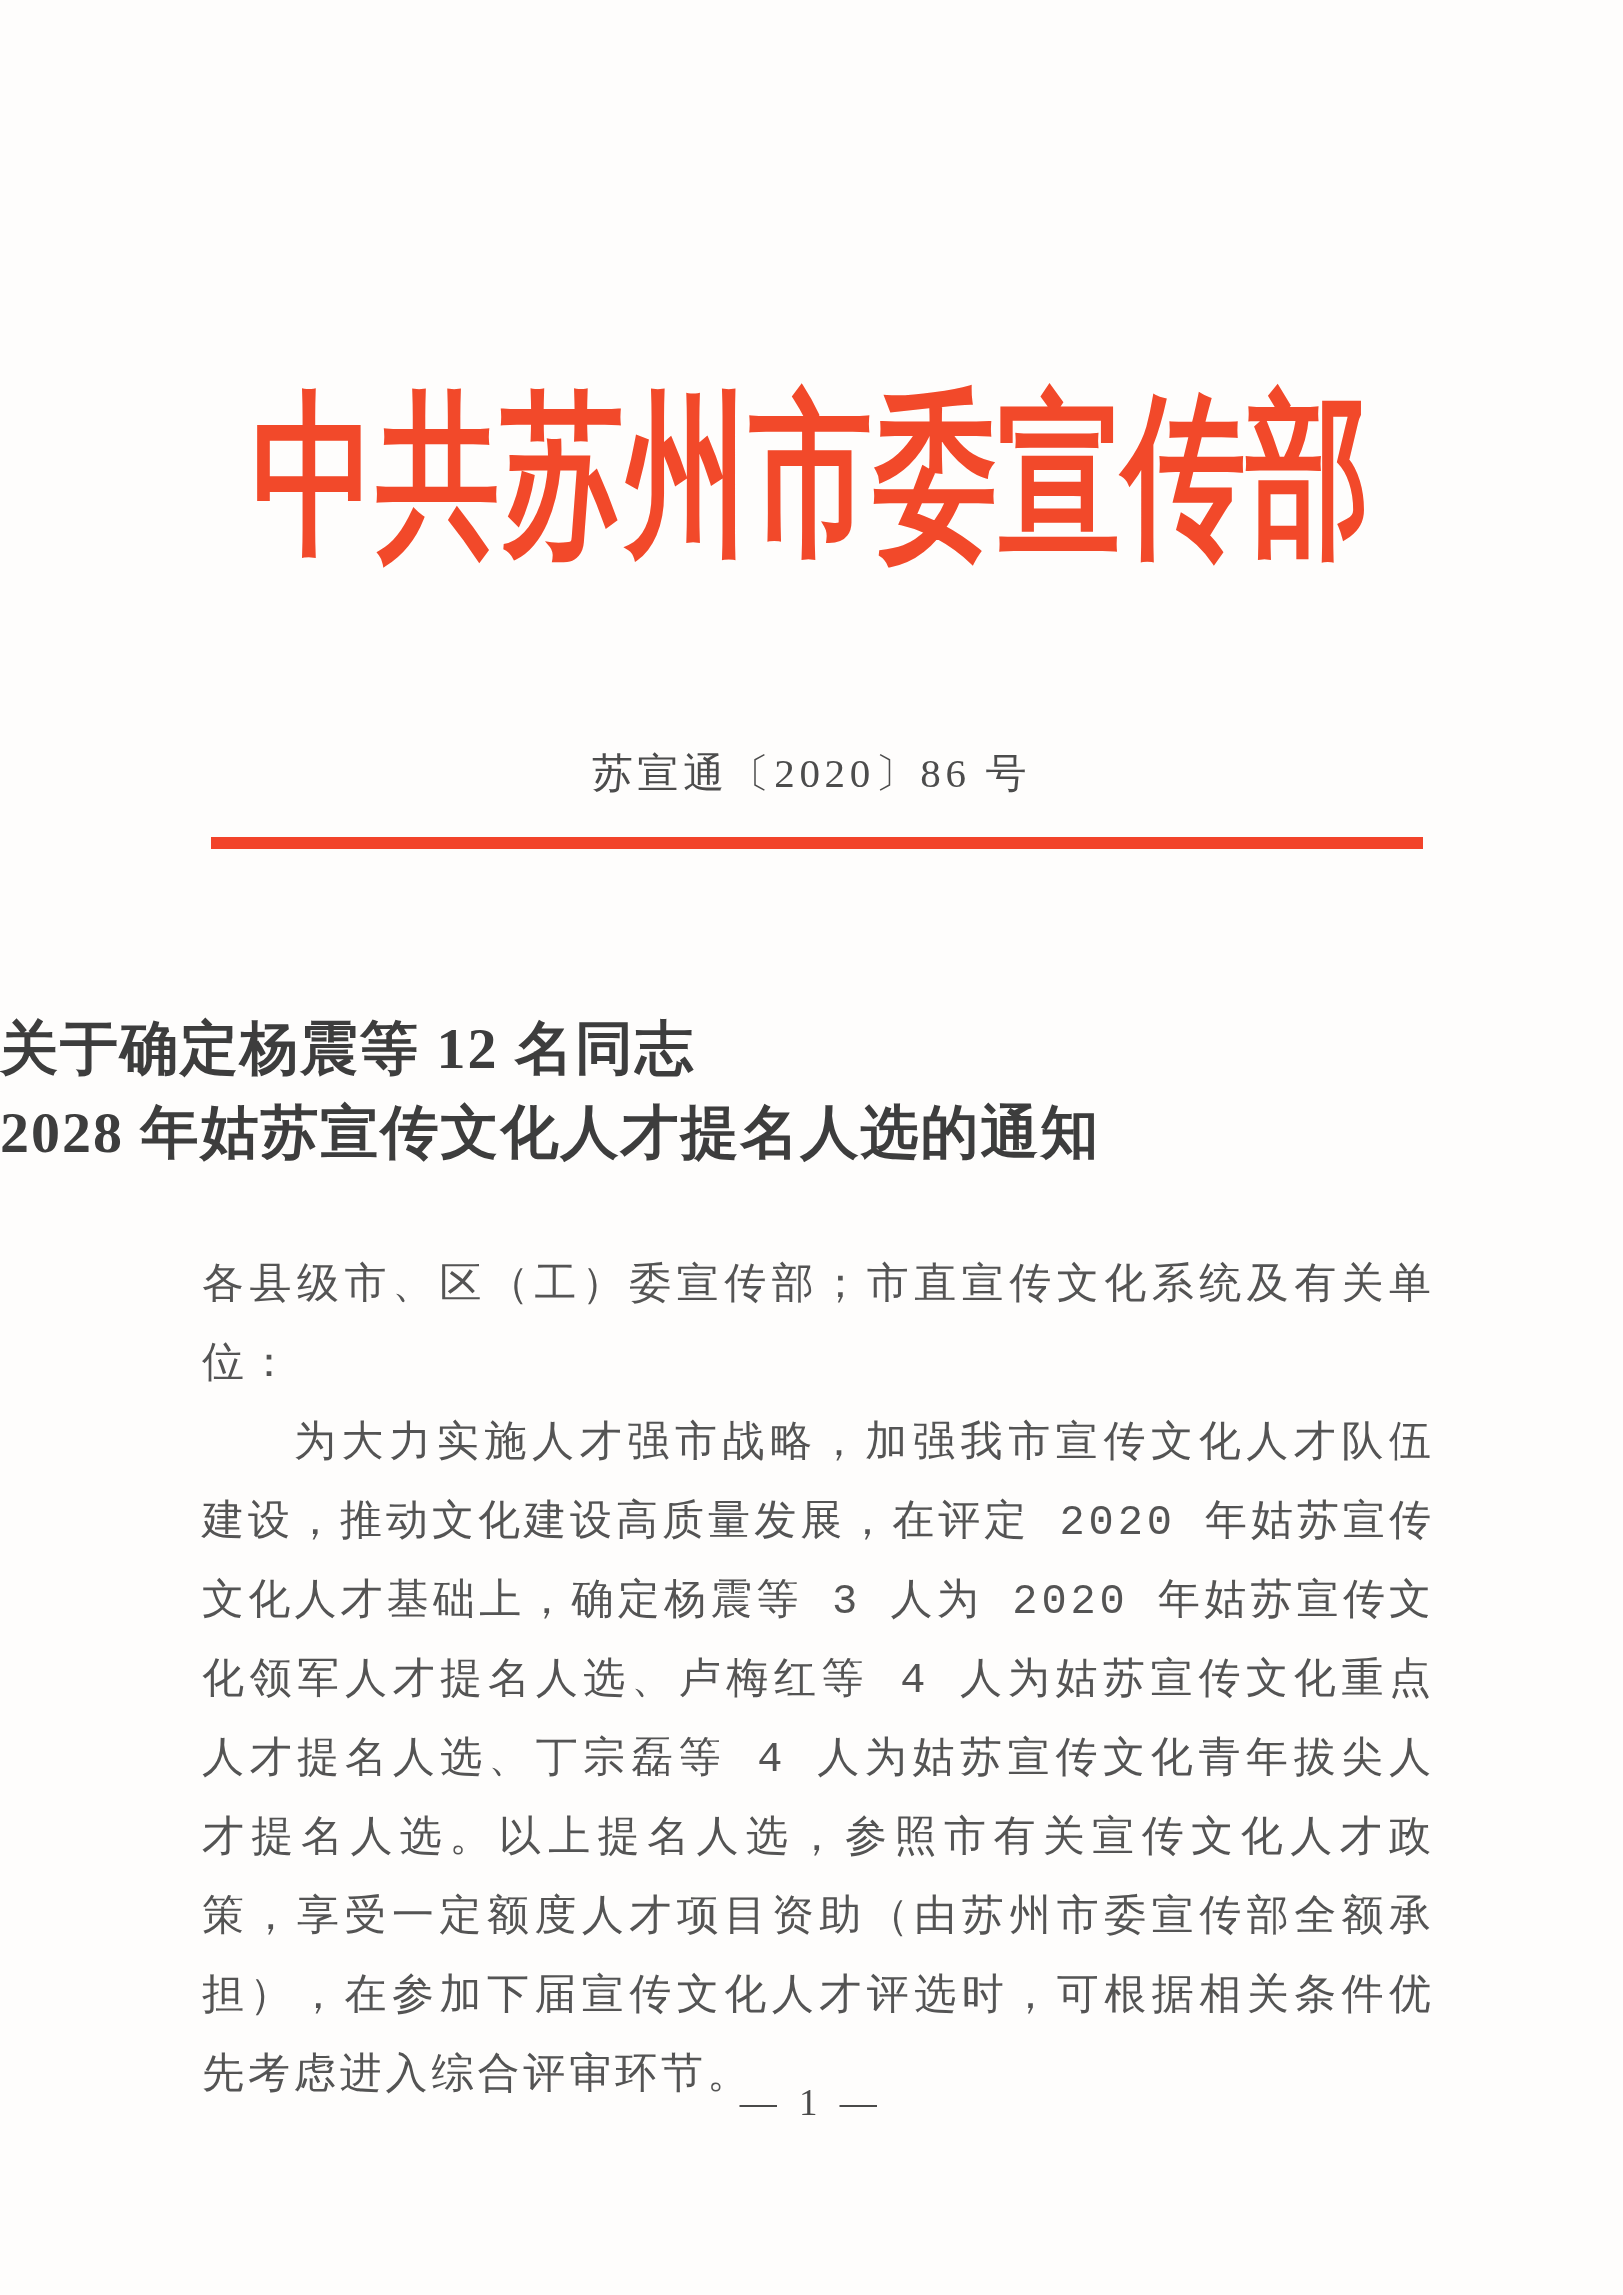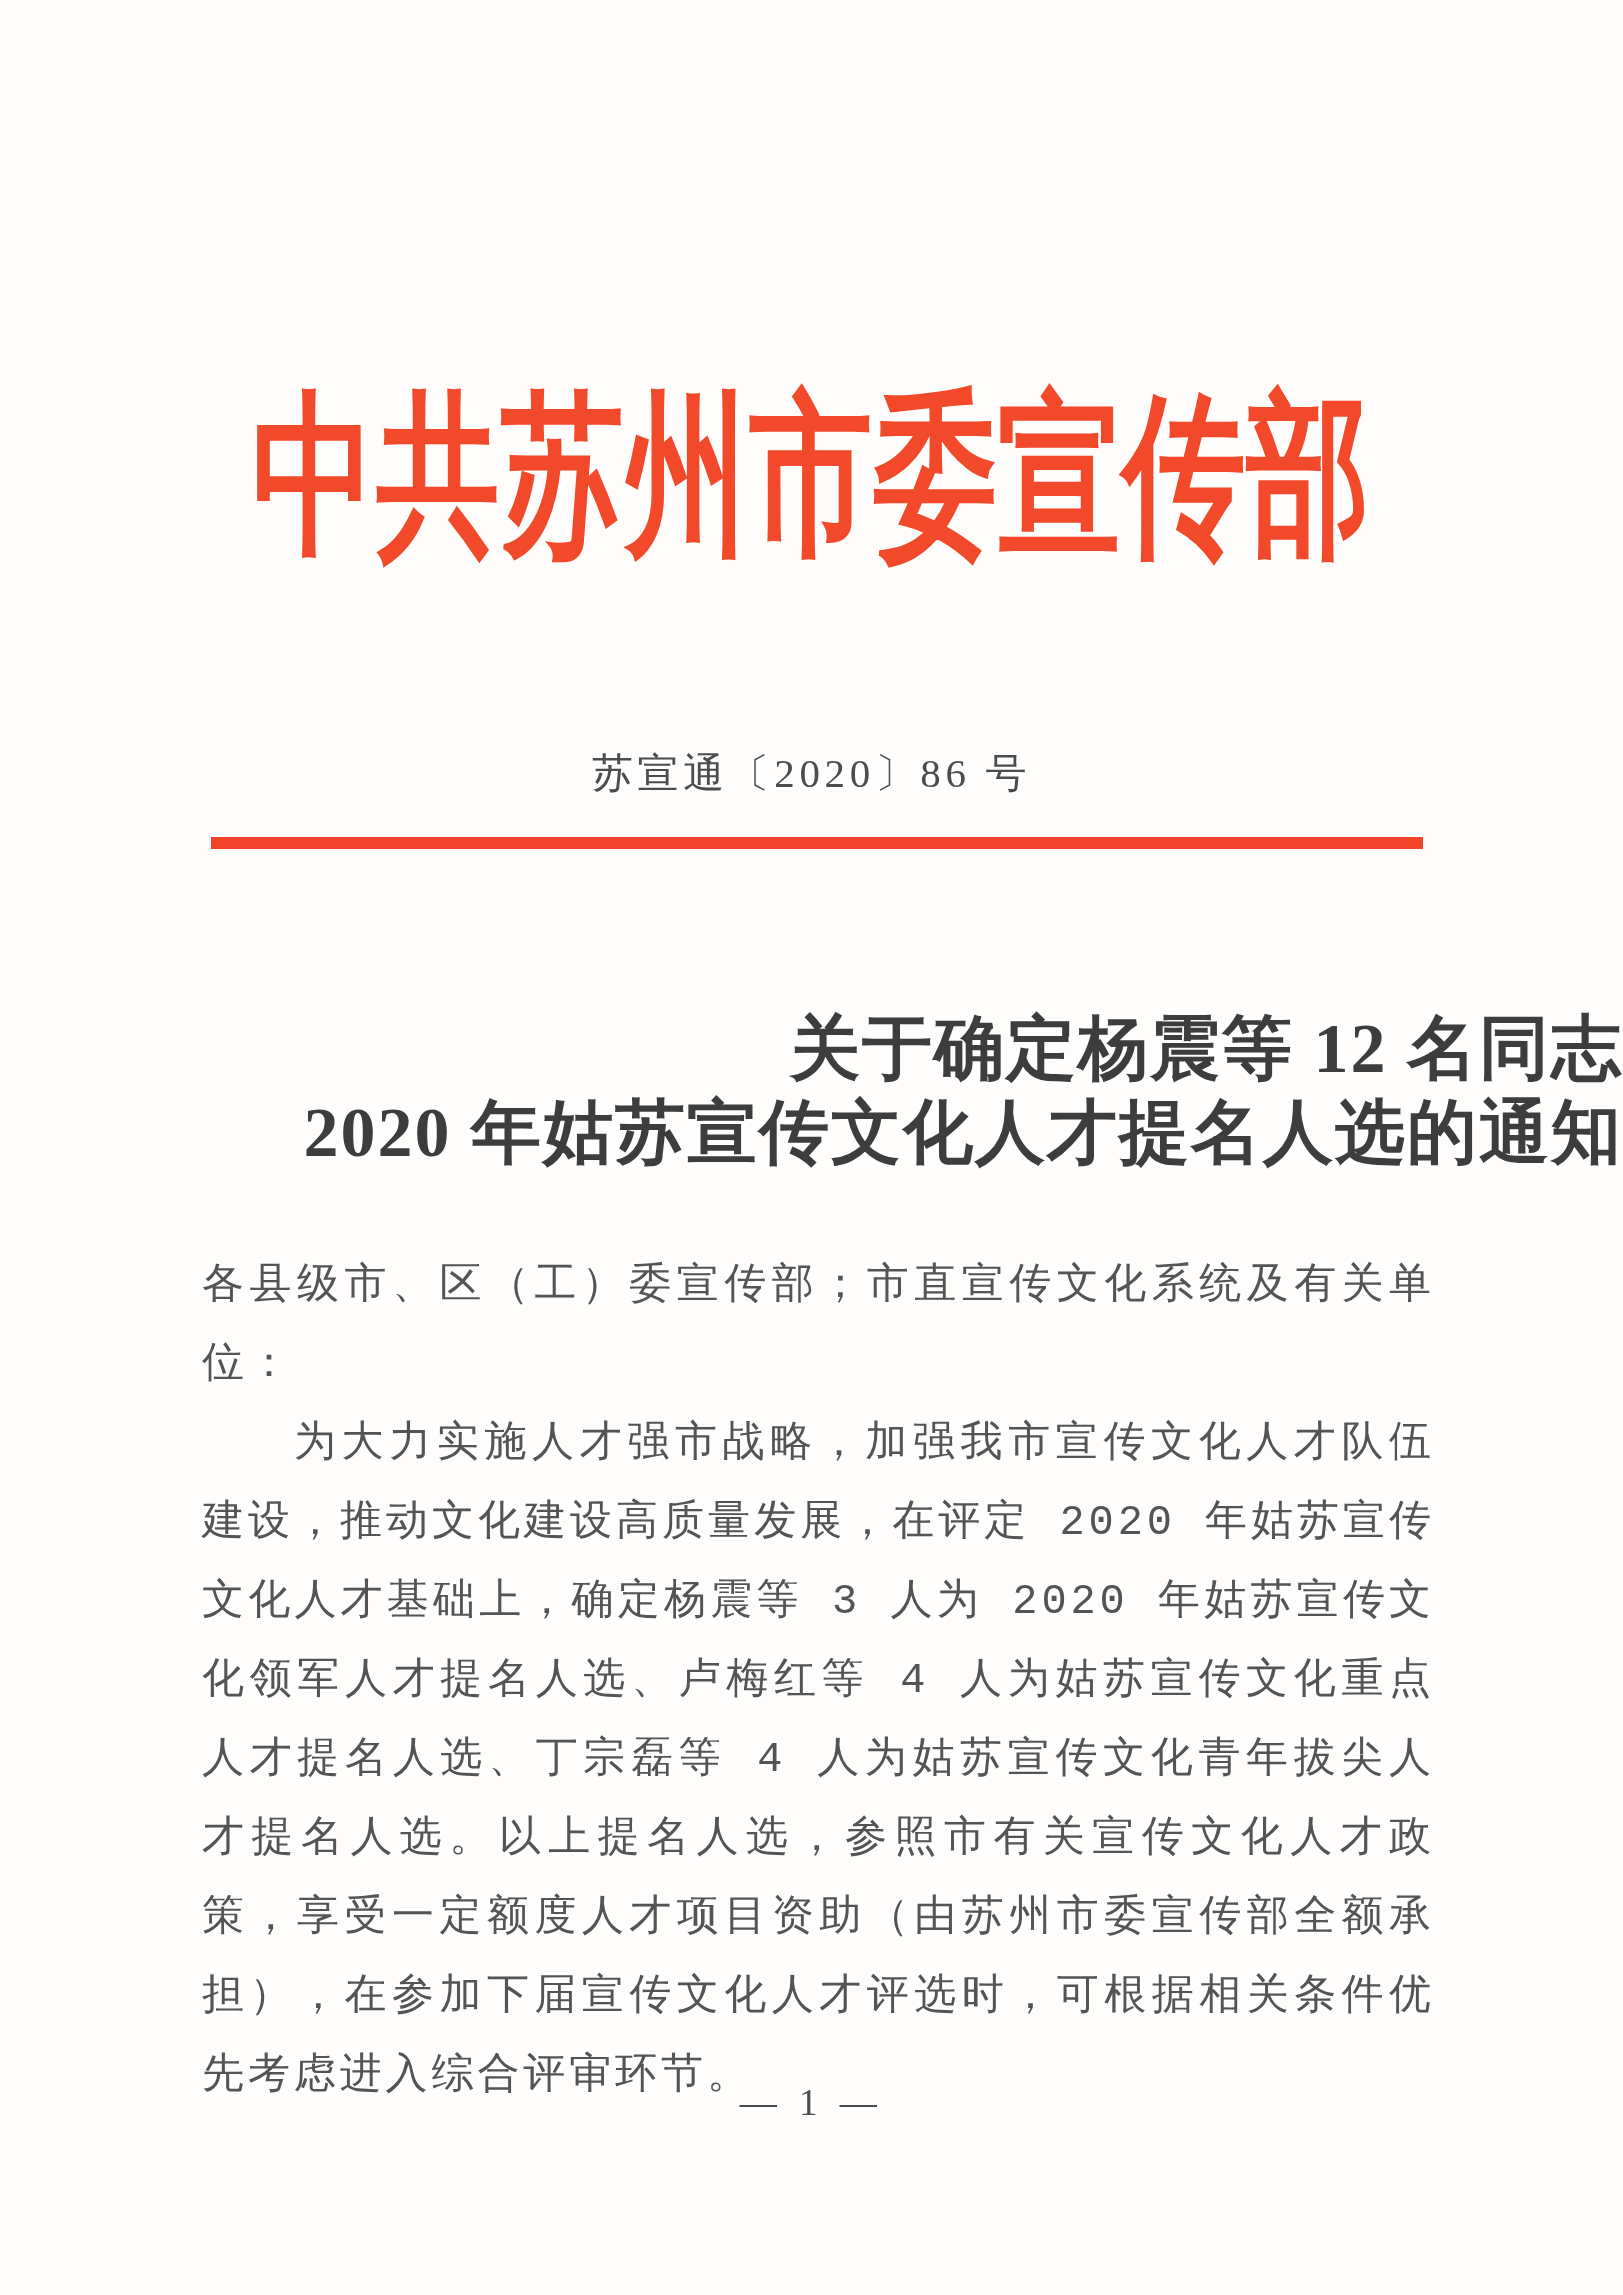--- a/index.html
+++ b/index.html
@@ -53,22 +53,22 @@
     height: 11.8px;
     background: var(--rule-red, #f2432a);
   }
   
   .doc-title {
     position: absolute;
     top: 1007px;
     left: 0;
     width: 100%;
     margin: 0;
-    text-align: right;
-    font-size: 70px;
+    text-align: left;
+    font-size: 58px;
     font-weight: bold;
     line-height: 84px;
     letter-spacing: 2px;
     color: #3d3d3d;
   }
   .doc-title span { display: block; }
   
   .bodytext {
     position: absolute;
     top: 1247px;
@@ -107,21 +107,21 @@
 <div class="page">
 
   <div class="agency">中共苏州市委宣传部</div>
 
   <div class="docnum">苏宣通〔2020〕86 号</div>
 
   <div class="redline"></div>
 
   <h1 class="doc-title">
     <span>关于确定杨震等 12 名同志</span>
-    <span>2020 年姑苏宣传文化人才提名人选的通知</span>
+    <span>2028 年姑苏宣传文化人才提名人选的通知</span>
   </h1>
 
   <div class="bodytext">
     <p>各县级市、区（工）委宣传部；市直宣传文化系统及有关单位：</p>
     <p class="indent">为大力实施人才强市战略，加强我市宣传文化人才队伍建设，推动文化建设高质量发展，在评定 2020 年姑苏宣传文化人才基础上，确定杨震等 3 人为 2020 年姑苏宣传文化领军人才提名人选、卢梅红等 4 人为姑苏宣传文化重点人才提名人选、丁宗磊等 4 人为姑苏宣传文化青年拔尖人才提名人选。以上提名人选，参照市有关宣传文化人才政策，享受一定额度人才项目资助（由苏州市委宣传部全额承担），在参加下届宣传文化人才评选时，可根据相关条件优先考虑进入综合评审环节。</p>
   </div>
 
   <div class="pagenum">— 1 —</div>
 
 </div>

